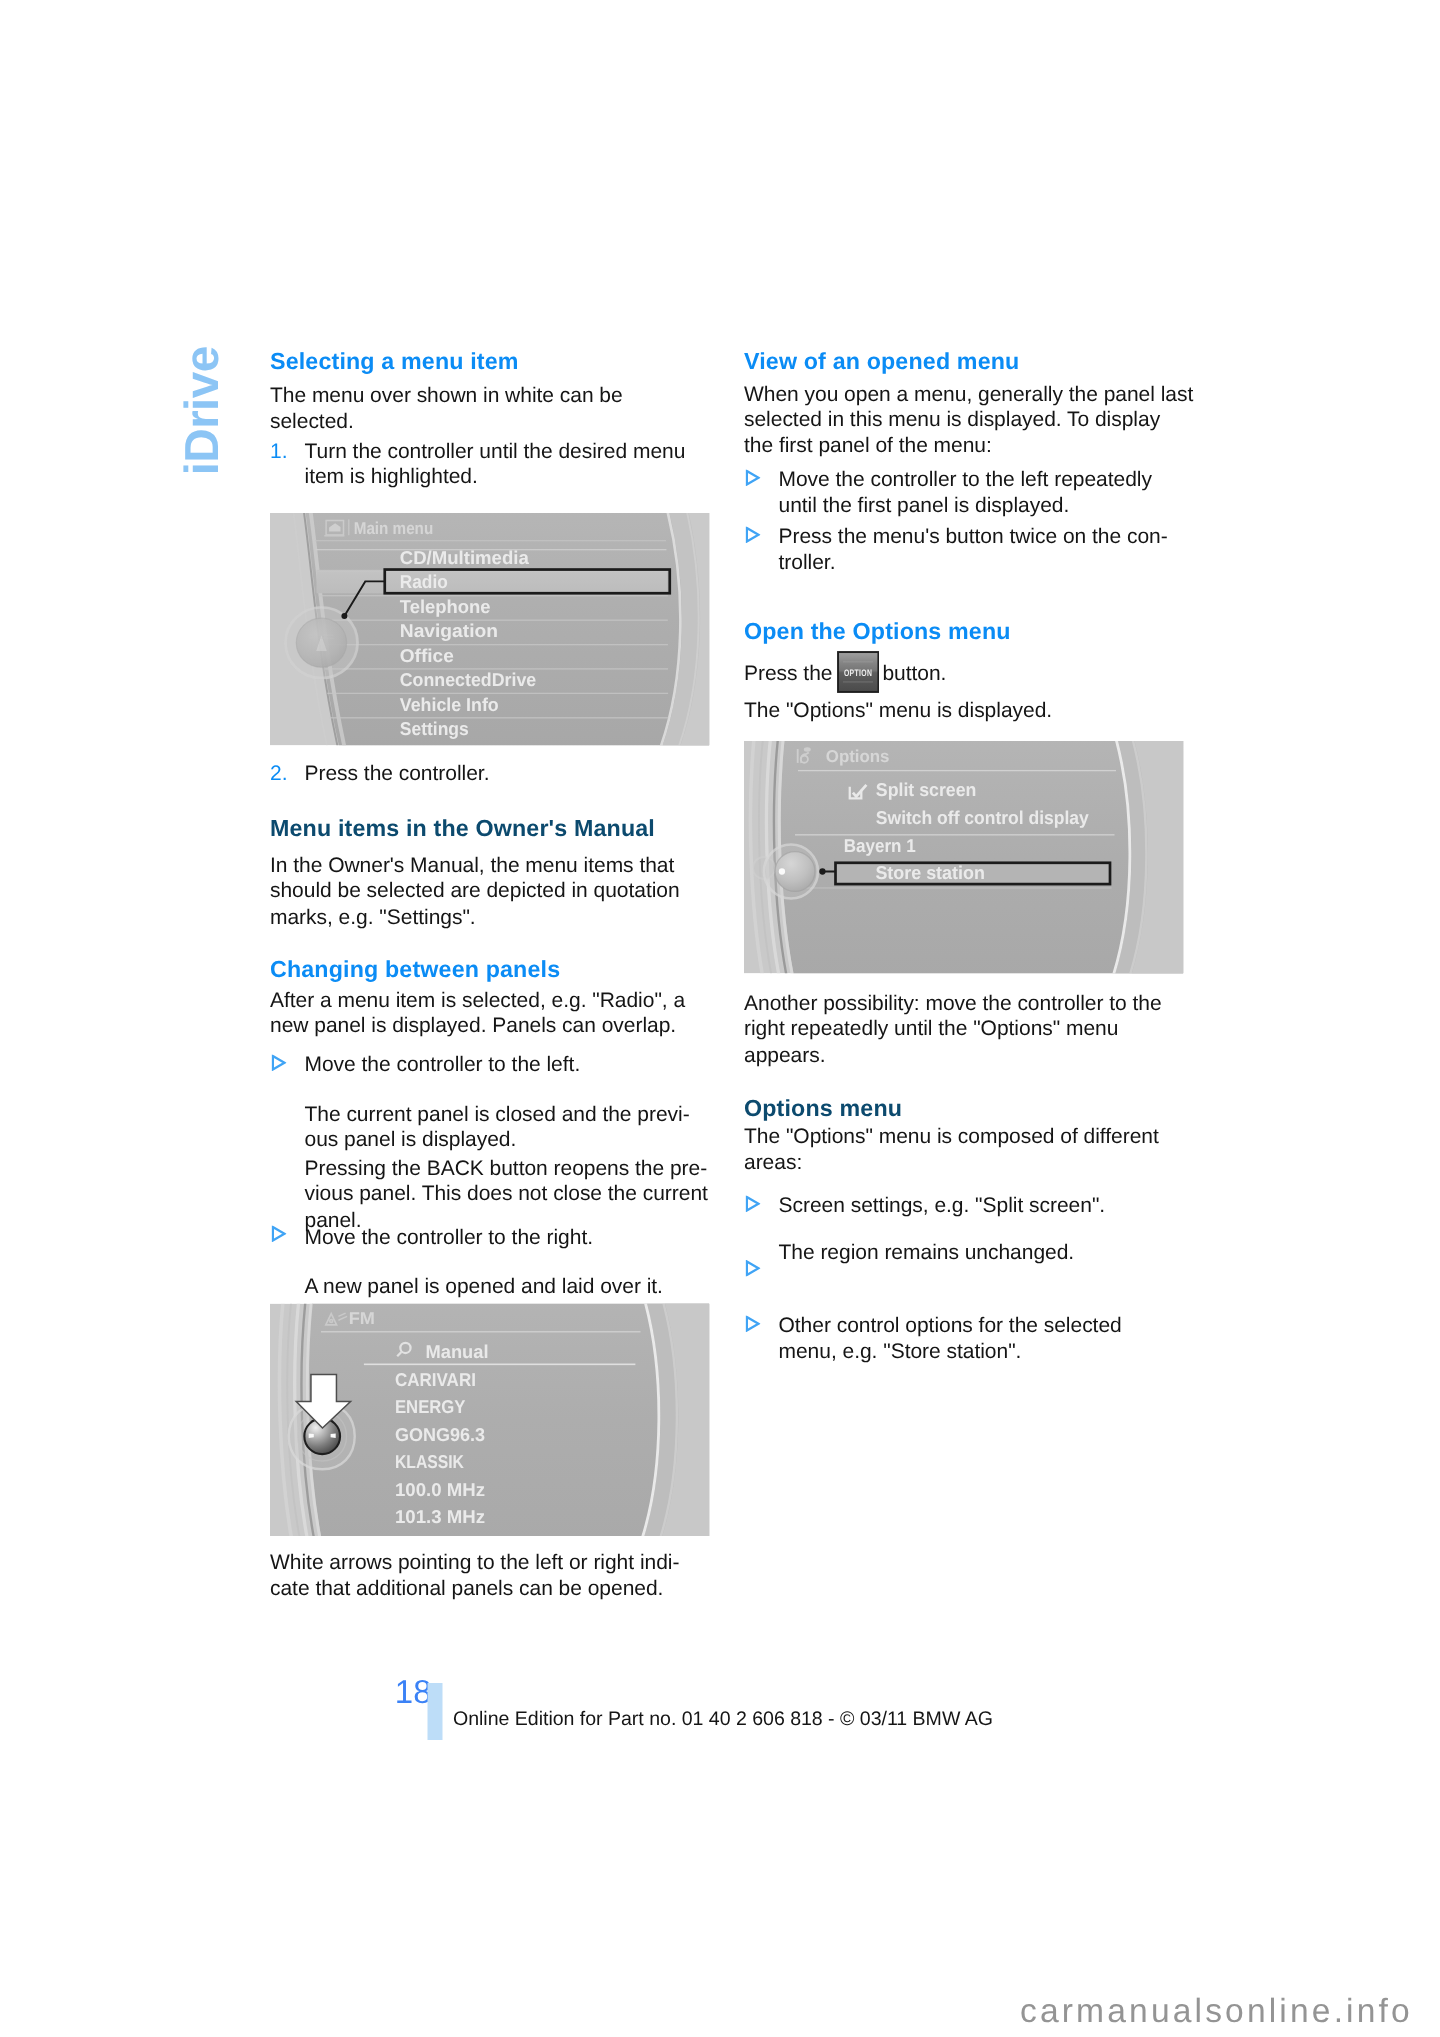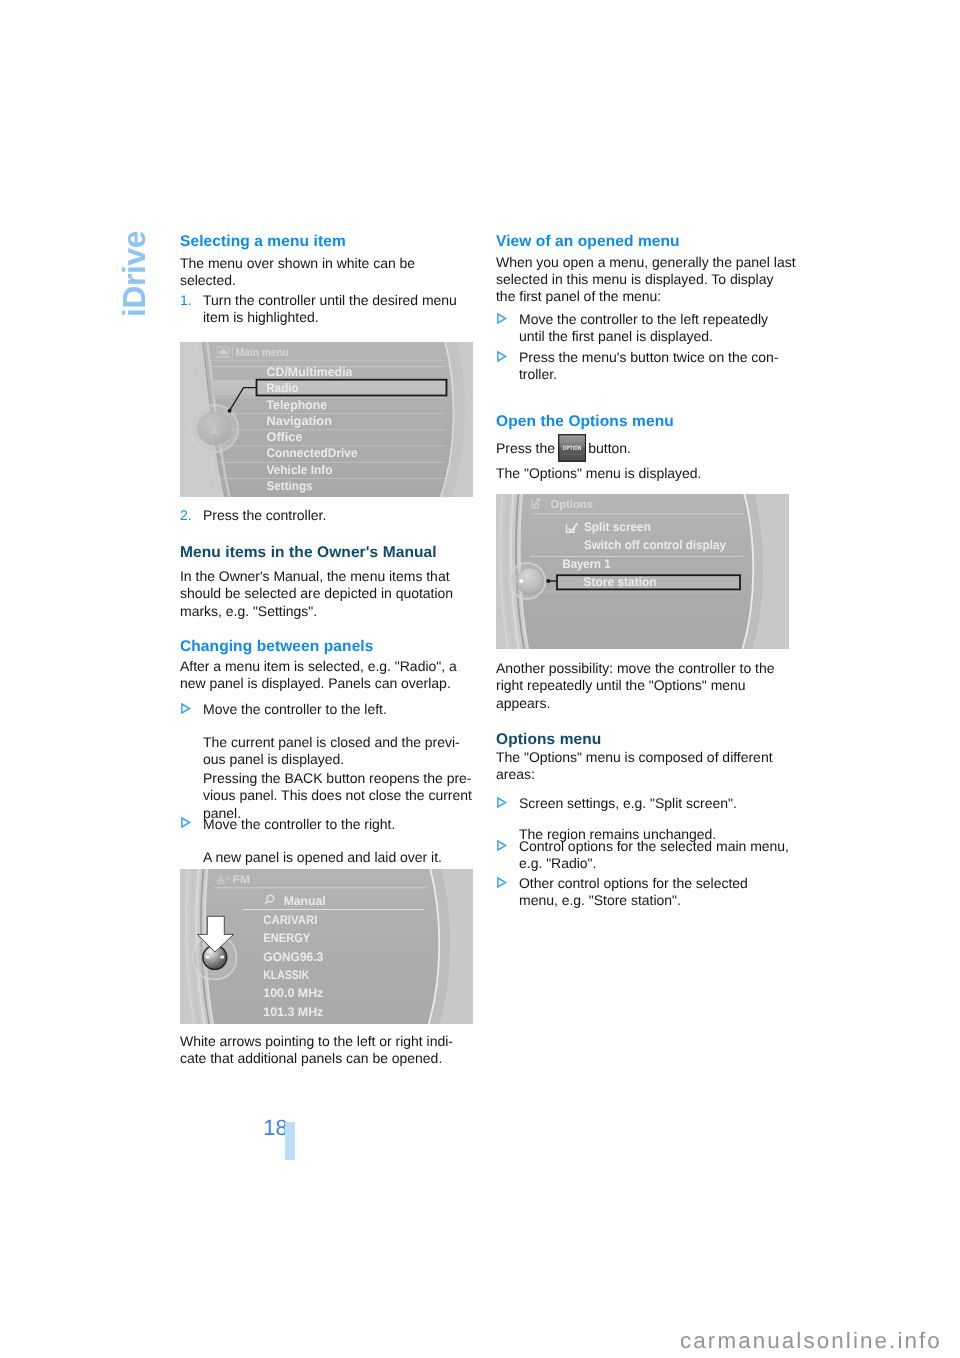--- a/index.html
+++ b/index.html
@@ -359,24 +359,25 @@
         <div class="li"><svg class="tri" viewBox="0 0 11 12">
             <path d="M 1.0 1.0 L 9.6 6.0 L 1.0 11.0 Z" fill="none" stroke="#40A4F5" stroke-width="1.7" stroke-linejoin="miter"></path>
           </svg><span>Screen settings, e.g. "Split screen".</span></div>
       </div>
 <div class="blk cr" style="top:815.8px">
         <p class="tx ind">The region remains unchanged.</p>
       </div>
 <div class="blk cr" style="top:838.0px">
         <div class="li"><svg class="tri" viewBox="0 0 11 12">
             <path d="M 1.0 1.0 L 9.6 6.0 L 1.0 11.0 Z" fill="none" stroke="#40A4F5" stroke-width="1.7" stroke-linejoin="miter"></path>
-          </svg><span>Control options for the selected main menu, e.g. "Radio".</span></div>
+          </svg></div>
       </div>
 <div class="blk cr" style="top:875.2px">
         <div class="li"><svg class="tri" viewBox="0 0 11 12">
             <path d="M 1.0 1.0 L 9.6 6.0 L 1.0 11.0 Z" fill="none" stroke="#40A4F5" stroke-width="1.7" stroke-linejoin="miter"></path>
           </svg><span>Other control options for the selected menu, e.g. "Store station".</span></div>
       </div>
 </div>
 <div class="pgnum">18</div>
     <div class="fbar"></div>
+    <div class="fnote">Online Edition for Part no. 01 40 2 606 818 - © 03/11 BMW AG</div>
     <div class="wm">carmanualsonline.info</div>
 </div>
 
 </body></html>

